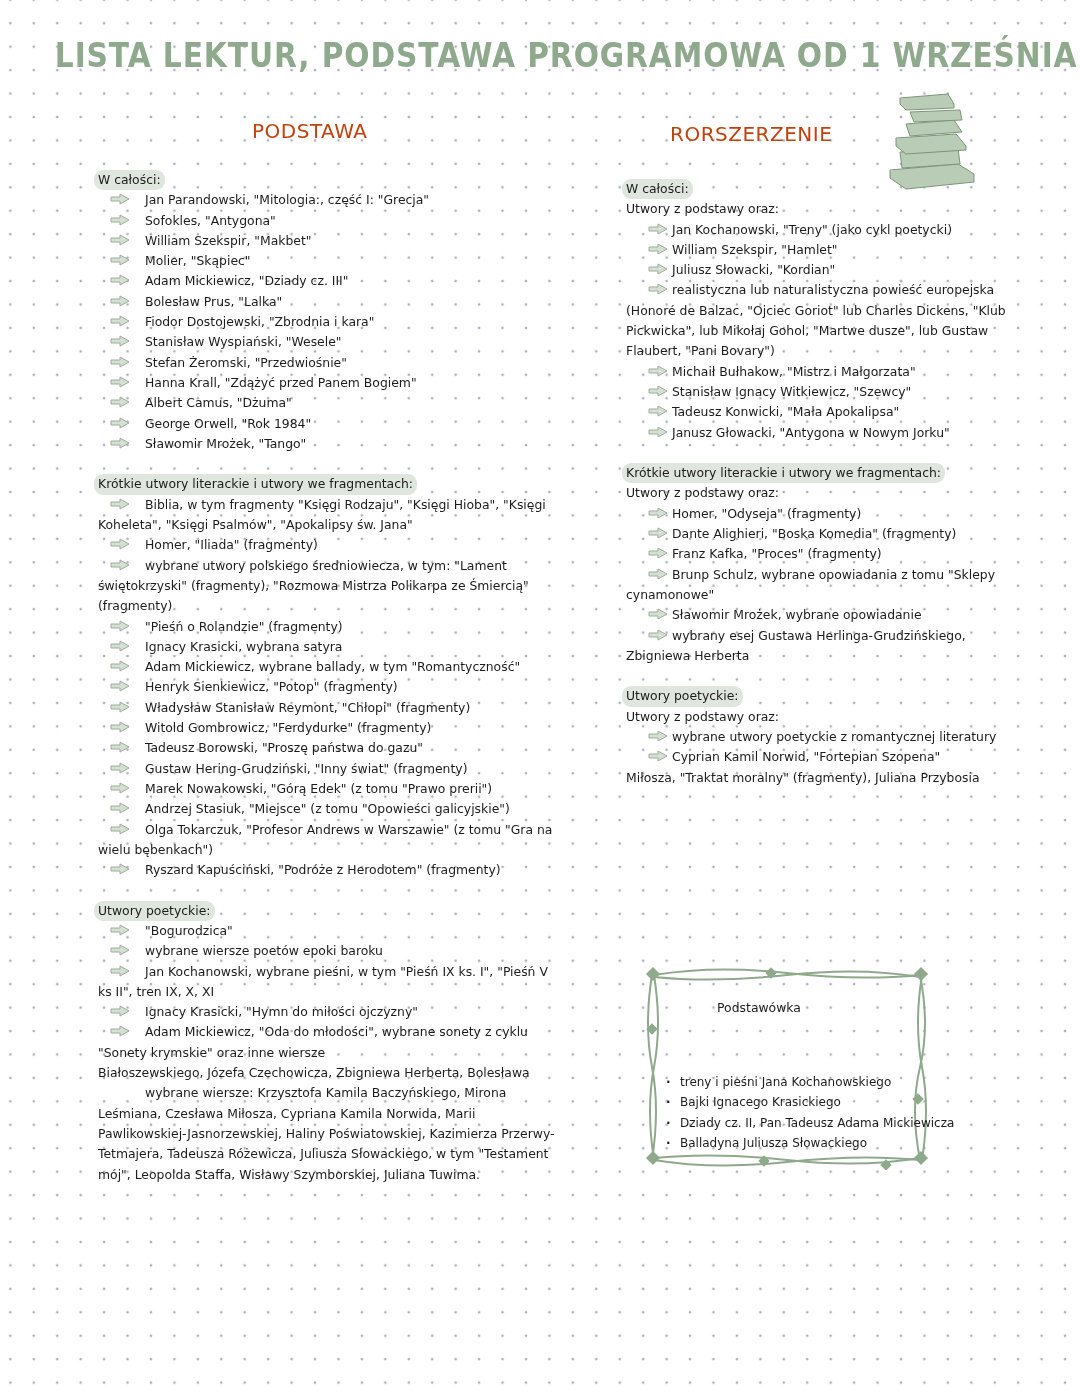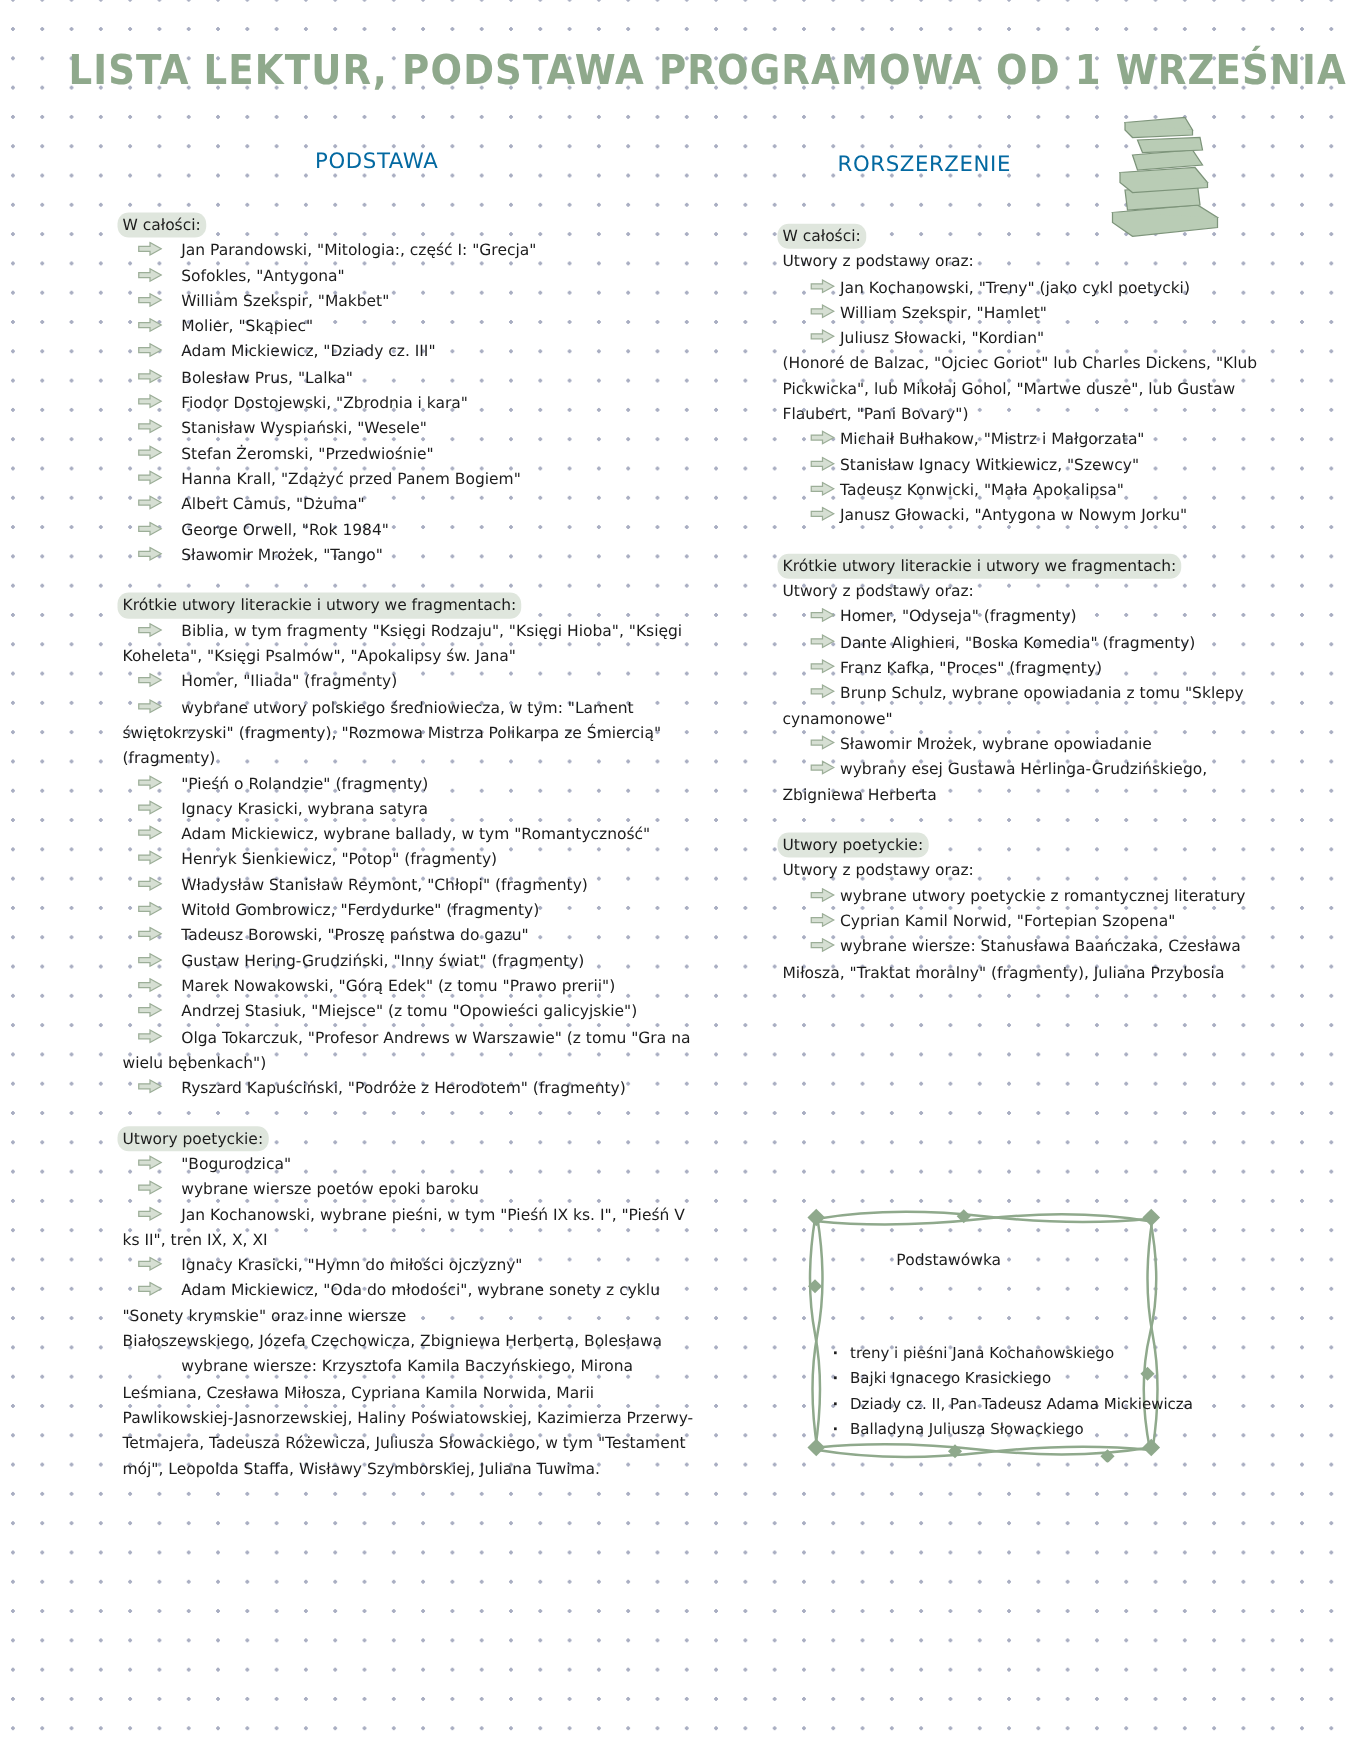--- a/index.html
+++ b/index.html
@@ -13,21 +13,21 @@
     color: #1c1c1c;
   }
   .title {
     position: absolute; left: 0; top: 36px; width: 1100px; text-align: center;
     font-family: "DejaVu Sans", sans-serif; font-weight: bold;
     font-size: 33px; letter-spacing: 1px; color: #8fa98c;
     transform: scaleX(0.9); transform-origin: 548px 0;
     white-space: nowrap;
   }
   .col-heading {
-    position: absolute; font-size: 17px; letter-spacing: 0.5px; color: #0369a1;
+    position: absolute; font-size: 20px; letter-spacing: 0.5px; color: #c2410c;
   }
   .section-pill {
     display: inline-block; background: #dfe6dd; border-radius: 9px;
     padding: 0 4px; margin-left: -4px;
   }
   .block { position: absolute; font-size: 12.4px; line-height: 20.3px; }
   .line { white-space: nowrap; }
   .item { position: relative; white-space: nowrap; }
   .arrow {
     display: inline-block; width: 20px; height: 12px; vertical-align: -1px;
@@ -252,20 +252,23 @@
         <div class="line"><svg class="arrow">
             <use href="#arrow"></use>
           </svg><span>William Szekspir, "Hamlet"</span></div>
       </div>
       <div class="item">
         <div class="line"><svg class="arrow">
             <use href="#arrow"></use>
           </svg><span>Juliusz Słowacki, "Kordian"</span></div>
       </div>
       <div class="item">
+        <div class="line"><svg class="arrow">
+            <use href="#arrow"></use>
+          </svg><span>realistyczna lub naturalistyczna powieść europejska</span></div>
         <div class="line">(Honoré de Balzac, "Ojciec Goriot" lub Charles Dickens, "Klub</div>
         <div class="line">Pickwicka", lub Mikołaj Gohol, "Martwe dusze", lub Gustaw</div>
         <div class="line">Flaubert, "Pani Bovary")</div>
       </div>
       <div class="item">
         <div class="line"><svg class="arrow">
             <use href="#arrow"></use>
           </svg><span>Michaił Bułhakow, "Mistrz i Małgorzata"</span></div>
       </div>
       <div class="item">
@@ -329,23 +332,20 @@
         <div class="line"><svg class="arrow">
             <use href="#arrow"></use>
           </svg><span>wybrane utwory poetyckie z romantycznej literatury</span></div>
       </div>
       <div class="item">
         <div class="line"><svg class="arrow">
             <use href="#arrow"></use>
           </svg><span>Cyprian Kamil Norwid, "Fortepian Szopena"</span></div>
       </div>
       <div class="item">
-        <div class="line"><svg class="arrow">
-            <use href="#arrow"></use>
-          </svg><span>wybrane wiersze: Stanusława Baańczaka, Czesława</span></div>
         <div class="line">Miłosza, "Traktat moralny" (fragmenty), Juliana Przybosia</div>
       </div>
     </div>
 </div>
 
 <svg class="frame" viewBox="0 0 286 205">
   <g fill="none" stroke="#8fa98c" stroke-width="2">
     <path d="M10 10 Q70 0 143 8 T276 10"></path>
     <path d="M10 12 Q70 18 143 10 T276 12"></path>
     <path d="M10 195 Q70 205 143 197 T276 195"></path>

